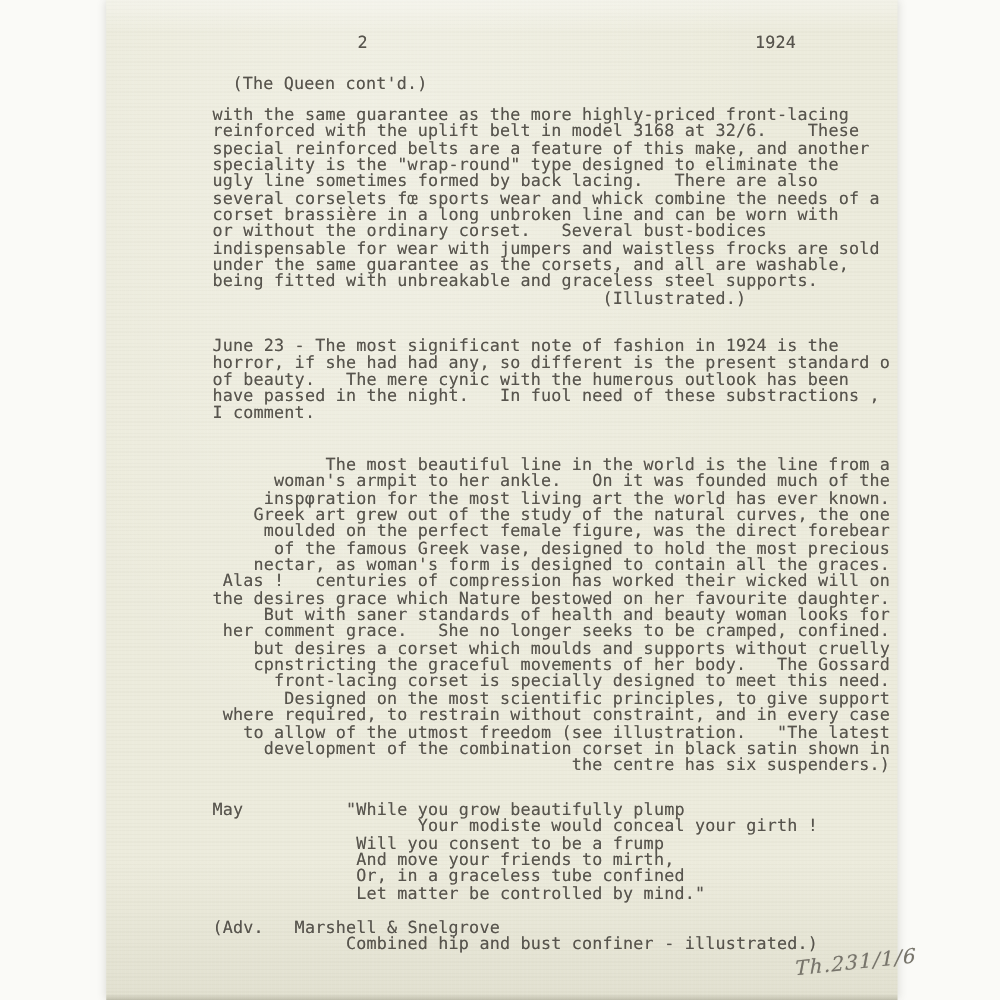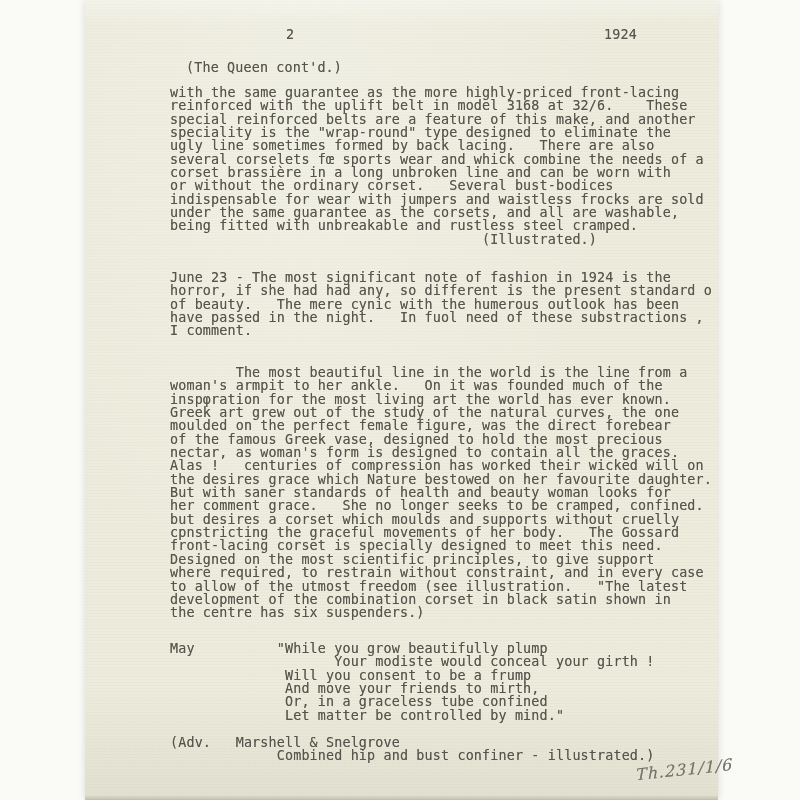--- a/index.html
+++ b/index.html
@@ -58,33 +58,33 @@
     <div class="line">with the same guarantee as the more highly-priced front-lacing</div>
     <div class="line">reinforced with the uplift belt in model 3168 at 32/6.    These</div>
     <div class="line">special reinforced belts are a feature of this make, and another</div>
     <div class="line">speciality is the "wrap-round" type designed to eliminate the</div>
     <div class="line">ugly line sometimes formed by back lacing.   There are also</div>
     <div class="line">several corselets fœ sports wear and whick combine the needs of a</div>
     <div class="line">corset brassière in a long unbroken line and can be worn with</div>
     <div class="line">or without the ordinary corset.   Several bust-bodices</div>
     <div class="line">indispensable for wear with jumpers and waistless frocks are sold</div>
     <div class="line">under the same guarantee as the corsets, and all are washable,</div>
-    <div class="line">being fitted with unbreakable and rustless steel cramped.</div>
+    <div class="line">being fitted with unbreakable and graceless steel supports.</div>
     <div class="line">                                      (Illustrated.)</div>
   </div>
 
   <div class="tw" style="left:85px;top:271px;">
     <div class="line">June 23 - The most significant note of fashion in 1924 is the</div>
     <div class="line">horror, if she had had any, so different is the present standard o</div>
     <div class="line">of beauty.   The mere cynic with the humerous outlook has been</div>
     <div class="line">have passed in the night.   In fuol need of these substractions ,</div>
     <div class="line">I comment.</div>
   </div>
 
-  <div class="tw" style="left:85px;top:366px;">
+  <div class="tw" style="left:85px;top:366px;text-align:right;">
     <div class="line">        The most beautiful line in the world is the line from a</div>
     <div class="line">woman's armpit to her ankle.   On it was founded much of the</div>
     <div class="line">inspφration for the most living art the world has ever known.</div>
     <div class="line">Greek art grew out of the study of the natural curves, the one</div>
     <div class="line">moulded on the perfect female figure, was the direct forebear</div>
     <div class="line">of the famous Greek vase, designed to hold the most precious</div>
     <div class="line">nectar, as woman's form is designed to contain all the graces.</div>
     <div class="line">Alas !   centuries of compression has worked their wicked will on</div>
     <div class="line">the desires grace which Nature bestowed on her favourite daughter.</div>
     <div class="line">But with saner standards of health and beauty woman looks for</div>

